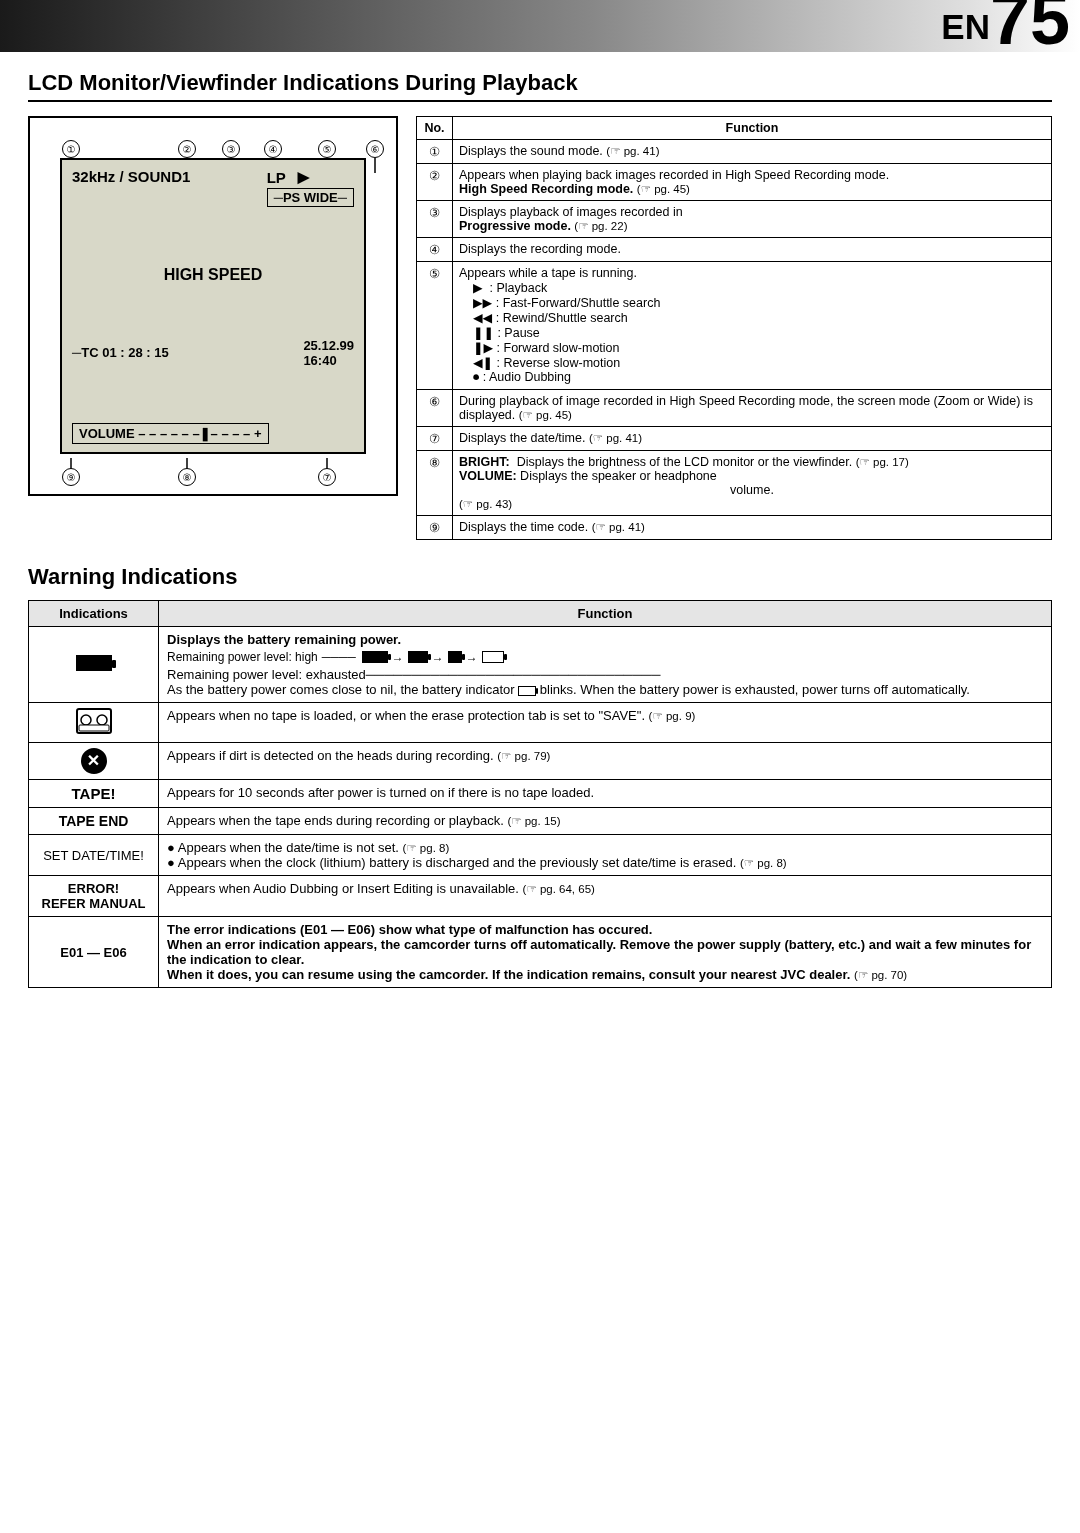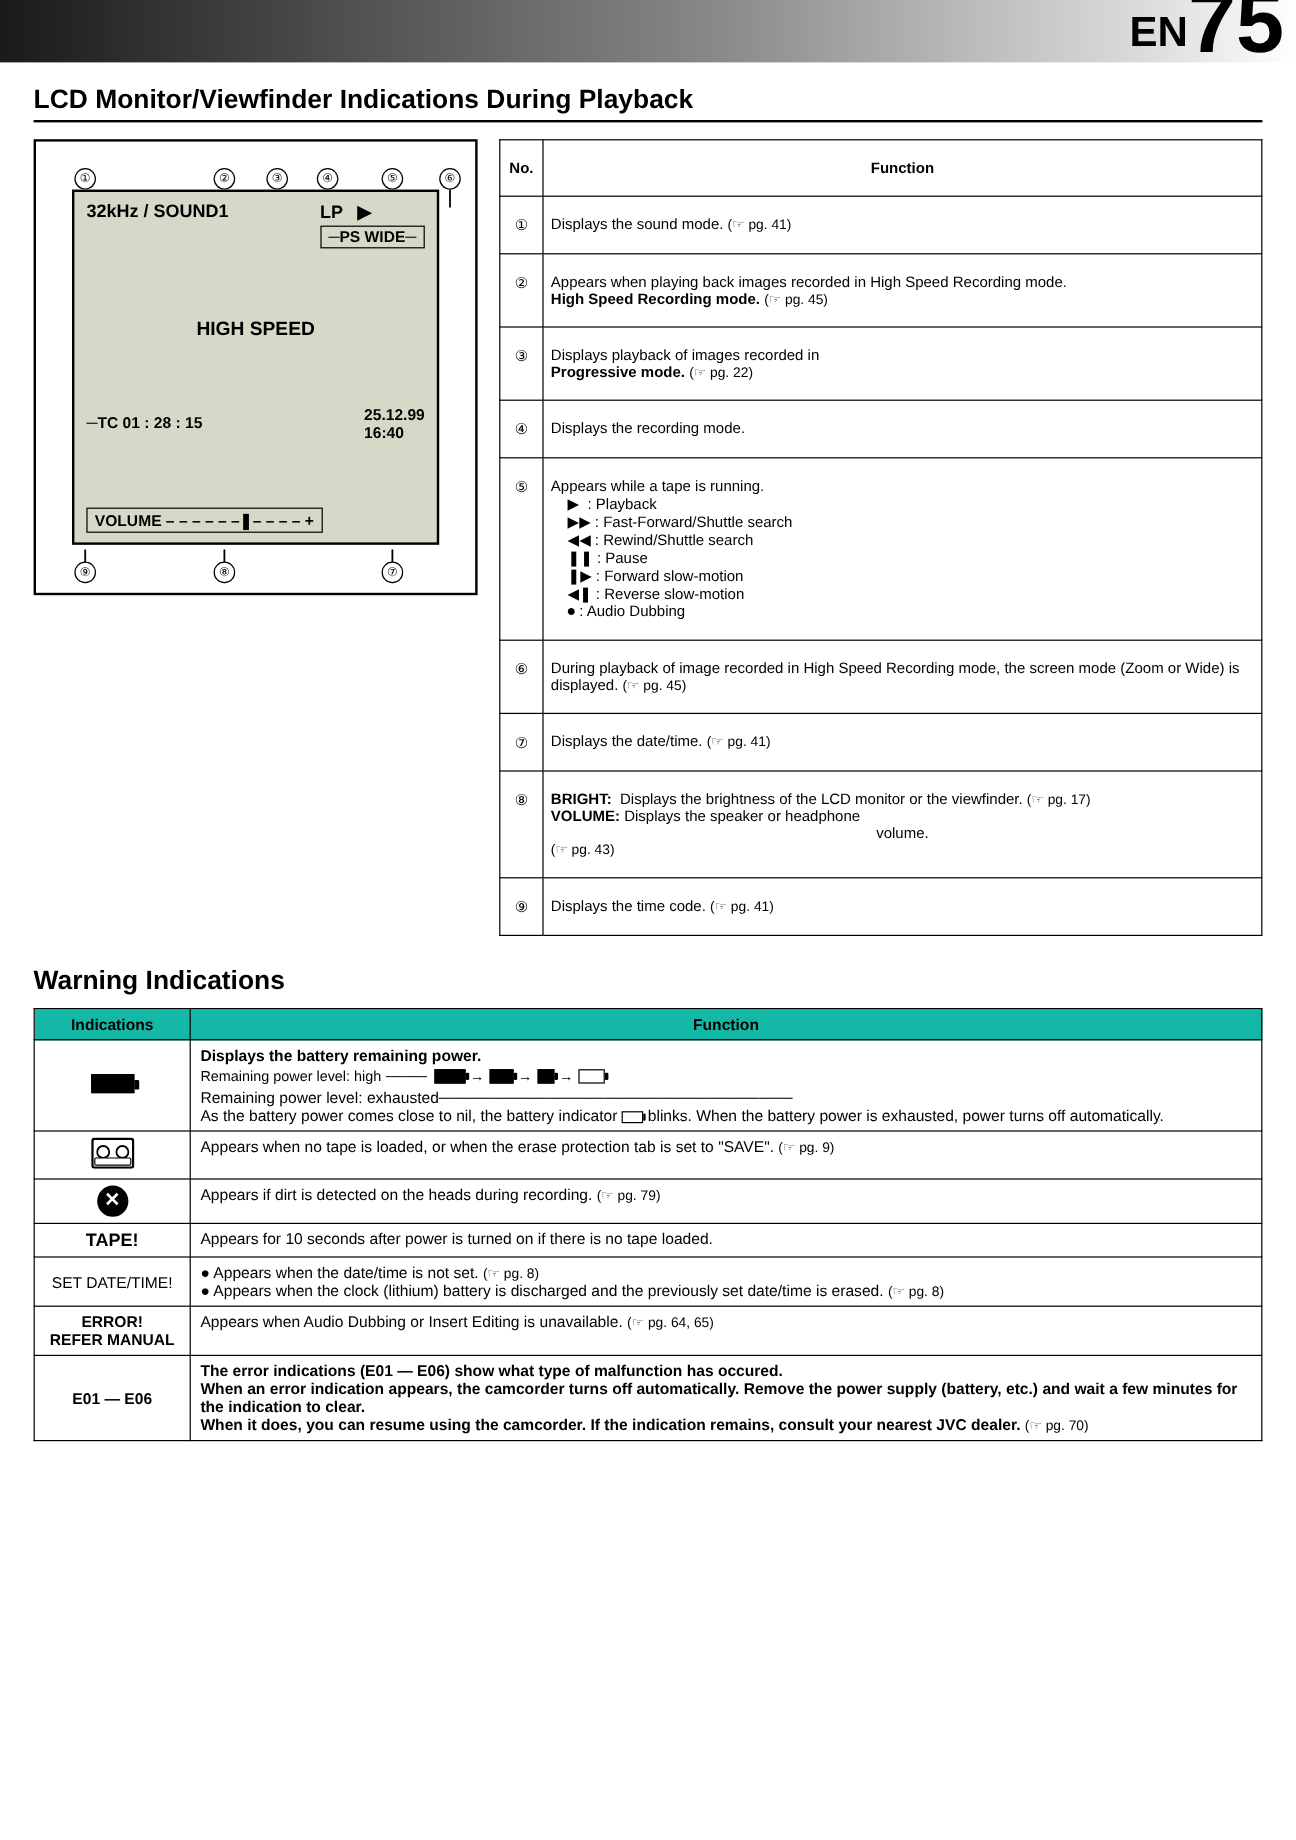--- a/index.html
+++ b/index.html
@@ -108,21 +108,21 @@
     }
 
     
     .func-table {
       border-collapse: collapse;
       flex: 1;
       font-size: 12.5px;
     }
     .func-table th, .func-table td {
       border: 1.5px solid #000;
-      padding: 16px 6px;
+      padding: 4px 6px;
       vertical-align: top;
     }
     .func-table th {
       font-weight: bold;
       text-align: center;
       background: #fff;
     }
     .func-table .no-col {
       width: 36px;
       text-align: center;
@@ -141,21 +141,21 @@
       width: 100%;
       font-size: 13px;
     }
     .warning-table th, .warning-table td {
       border: 1.5px solid #000;
       padding: 5px 8px;
       vertical-align: top;
     }
     .warning-table th {
       font-weight: bold;
-      background: #14b8a6;
+      background: #e5e5e5;
       text-align: center;
     }
     .warning-table .ind-col {
       width: 130px;
       text-align: center;
       font-weight: bold;
       vertical-align: middle;
     }
 
     .x-icon {
@@ -462,20 +462,29 @@
 
       <tr>
         <td class="ind-col">
           <span style="font-weight:bold;font-size:15px;">TAPE!</span>
         </td>
         <td>
           Appears for 10 seconds after power is turned on if there is no tape loaded.
         </td>
       </tr>
 
+      <tr>
+        <td class="ind-col">
+          <span style="font-weight:bold;font-size:14px;">TAPE END</span>
+        </td>
+        <td>
+          Appears when the tape ends during recording or playback.
+          <span class="ref-page">(☞ pg. 15)</span>
+        </td>
+      </tr>
 
       <tr>
         <td class="ind-col">
           <span style="font-weight:normal;font-size:13px;">SET DATE/TIME!</span>
         </td>
         <td>
           ● Appears when the date/time is not set. <span class="ref-page">(☞ pg. 8)</span><br>
           ● Appears when the clock (lithium) battery is discharged and the previously set date/time is erased.
           <span class="ref-page">(☞ pg. 8)</span>
         </td>

